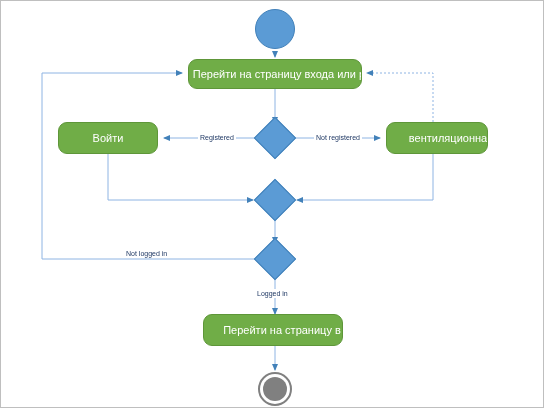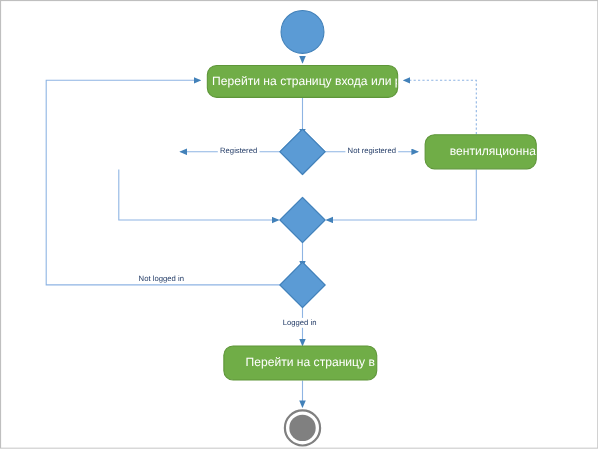--- a/index.html
+++ b/index.html
@@ -123,20 +123,23 @@
       <path d="M432,121 L432,72 L366,72" stroke-dasharray="2,2" marker-end="url(#arrow)"></path>
     </g>
   </svg>
 
   <div id="start-node" style="left:254px;top:8px;"></div>
 
   <div class="node clip-right" style="left:187px;top:58px;width:174px;height:30px;">
     <span>Перейти на страницу входа или рег</span>
   </div>
 
+  <div class="node" style="left:57px;top:121px;width:100px;height:32px;">
+    <span>Войти</span>
+  </div>
 
   <div class="node clip-left" style="left:385px;top:121px;width:102px;height:32px;">
     <span>вентиляционная</span>
   </div>
 
   <div class="diamond" style="left:259px;top:122px;"></div>
 
   <div class="diamond" style="left:259px;top:184px;"></div>
 
   <div class="diamond" style="left:259px;top:243px;"></div>

